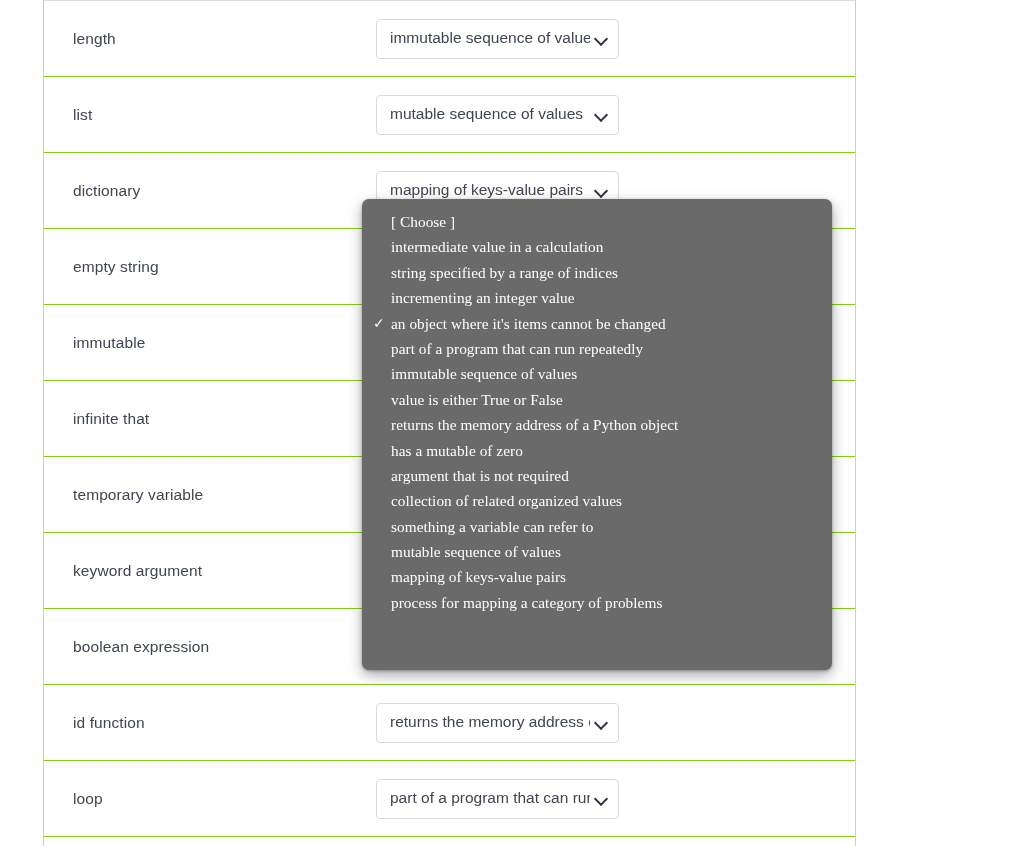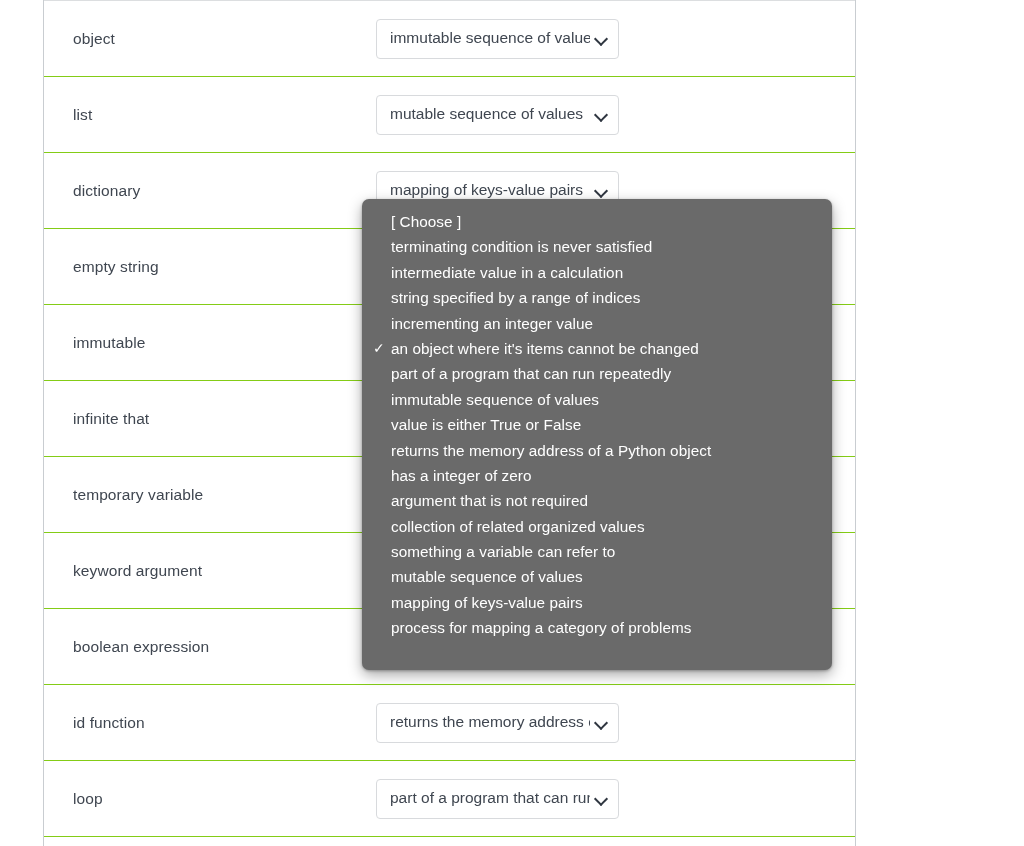--- a/index.html
+++ b/index.html
@@ -114,39 +114,40 @@
   }
   .opt {
     position: relative;
     height: 25.4px;
     line-height: 25.4px;
     padding-left: 29px;
     font-size: 15.3px;
     color: #ffffff;
     white-space: nowrap;
     letter-spacing: .05px;
+    font-family: Liberation Serif, serif;
   }
   .opt .tick {
     position: absolute;
     left: 11px;
     top: 0;
     width: 13px;
     height: 25.4px;
     line-height: 25.4px;
     font-size: 14px;
     color: #ffffff;
     text-align: left;
   }
 </style>
 </head>
 <body>
 
 <div id="card">
     <div class="row">
-      <div class="row-term">object</div>
+      <div class="row-term">length</div>
       <div class="select-wrap">
         <div class="select-box">
           <span class="select-value">immutable sequence of values</span>
           <span class="chevron"></span>
         </div>
       </div>
     </div>
     <div class="row">
       <div class="row-term">list</div>
       <div class="select-wrap">
@@ -198,29 +199,28 @@
         <div class="select-box">
           <span class="select-value">part of a program that can run</span>
           <span class="chevron"></span>
         </div>
       </div>
     </div>
     <div class="row" style="height: 10px;"></div>
   </div>
 <div id="dropdown">
     <div class="opt"><span>[ Choose ]</span></div>
-    <div class="opt"><span>terminating condition is never satisfied</span></div>
     <div class="opt"><span>intermediate value in a calculation</span></div>
     <div class="opt"><span>string specified by a range of indices</span></div>
     <div class="opt"><span>incrementing an integer value</span></div>
     <div class="opt"><span class="tick">✓</span><span>an object where it's items cannot be changed</span></div>
     <div class="opt"><span>part of a program that can run repeatedly</span></div>
     <div class="opt"><span>immutable sequence of values</span></div>
     <div class="opt"><span>value is either True or False</span></div>
     <div class="opt"><span>returns the memory address of a Python object</span></div>
-    <div class="opt"><span>has a integer of zero</span></div>
+    <div class="opt"><span>has a mutable of zero</span></div>
     <div class="opt"><span>argument that is not required</span></div>
     <div class="opt"><span>collection of related organized values</span></div>
     <div class="opt"><span>something a variable can refer to</span></div>
     <div class="opt"><span>mutable sequence of values</span></div>
     <div class="opt"><span>mapping of keys-value pairs</span></div>
     <div class="opt"><span>process for mapping a category of problems</span></div>
   </div>
 
 </body></html>

